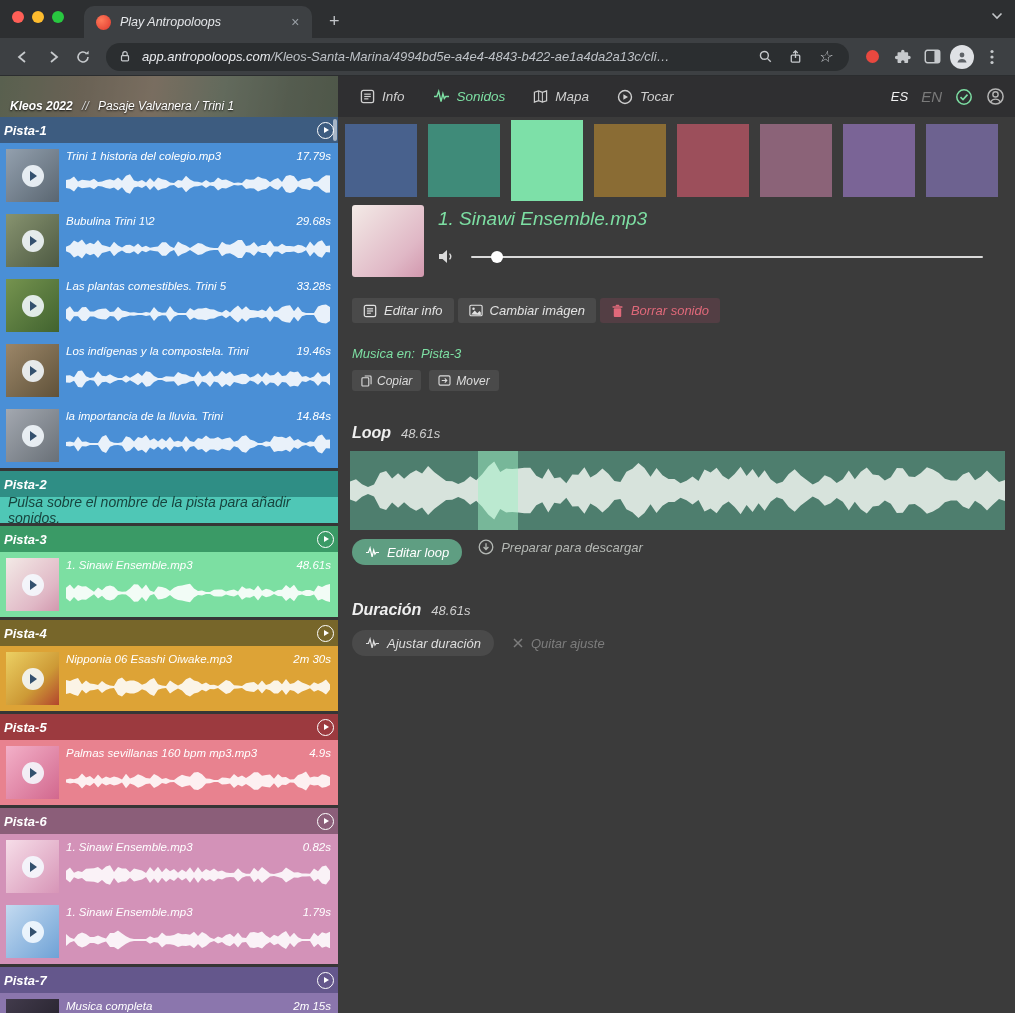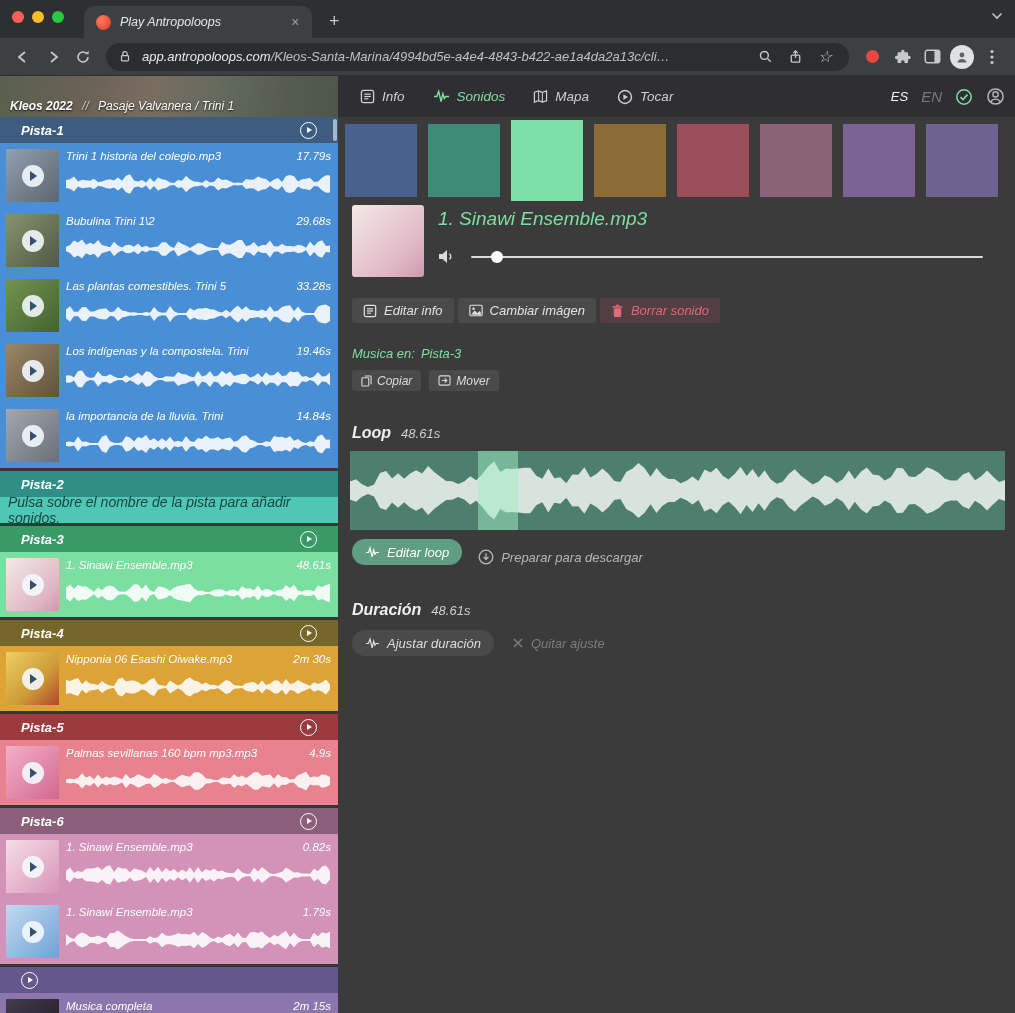--- a/index.html
+++ b/index.html
@@ -41,21 +41,21 @@
   .navitem { display:flex; align-items:center; gap:7px; font-size:13.5px; color:#cfcfcf; }
   .navitem.active { color:#7ddfa3; }
   .appbar-right { position:absolute; right:10px; top:0; height:41px; display:flex; align-items:center; gap:13px; }
   .lang-es { color:#f0f0f0; font-size:13px; }
   .lang-en { color:#7a7a7a; font-size:15px; }
 
   
   .sidebar { position:absolute; top:117px; left:0; bottom:0; width:338px; background:#363636; overflow:hidden; }
   .sb-thumb { position:absolute; top:2px; right:1px; width:4px; height:22px; background:rgba(255,255,255,.55); border-radius:2px; z-index:5; }
   .track { margin-bottom:3px; }
-  .track-header { height:26px; display:flex; align-items:center; padding:0 21px; }
+  .track-header { height:26px; display:flex; align-items:center; padding:0 4px; }
   .th-name { flex:1; font-size:13px; font-weight:bold; color:#fff; }
   .th-play { width:17px; height:17px; border:1.5px solid #fff; border-radius:50%; display:flex; align-items:center; justify-content:center; }
   .tri { width:0; height:0; border-style:solid; border-width:4px 0 4px 6px; border-color:transparent transparent transparent #fff; margin-left:1px; }
   .sound-item { position:relative; height:65px; }
   .thumb { position:absolute; left:6px; top:6px; width:53px; height:53px; display:flex; align-items:center; justify-content:center; }
   .thumb-play { width:22px; height:22px; border-radius:50%; background:rgba(245,250,255,.88); display:flex; align-items:center; justify-content:center; }
   .thumb-play .tri2 { width:0; height:0; border-style:solid; border-width:5px 0 5px 7px; border-color:transparent transparent transparent #33506e; margin-left:2px; }
   .si-row { position:absolute; left:66px; right:7px; top:7px; display:flex; justify-content:space-between; align-items:baseline; }
   .si-title { font-size:11.5px; color:#fff; white-space:nowrap; overflow:hidden; max-width:210px; }
   .si-dur { font-size:11.5px; color:#fff; margin-left:6px; flex:0 0 auto; }
@@ -92,21 +92,21 @@
   .small-btn { display:inline-flex; align-items:center; gap:5px; height:21px; padding:0 9px; background:#4a4a4a; border-radius:3px; color:#dcdcdc; font-size:12px; }
   .sonido-en { margin-top:23px; font-size:13px; color:#7ddfa3; }
   .sonido-en .trk { margin-left:6px; }
   .copy-row { display:flex; gap:8px; margin-top:9px; }
   .sec-row { display:flex; align-items:baseline; margin-top:33px; }
   .sec-label { font-size:16px; font-weight:bold; color:#efefef; }
   .sec-dur { font-size:13px; color:#cfcfcf; margin-left:10px; }
   .loop-wrap { position:relative; width:655px; height:79px; margin-top:9px; margin-left:-2px; overflow:hidden; background:#4e7e6e; }
   .loop-wave { position:absolute; inset:0; width:655px; height:79px; }
   .loop-sel { position:absolute; left:128px; top:0; width:40px; height:100%; background:rgba(160,240,195,.5); }
-  .loop-btns { display:flex; align-items:flex-end; gap:16px; margin-top:9px; }
+  .loop-btns { display:flex; align-items:flex-start; gap:16px; margin-top:9px; }
   .pill-btn { display:inline-flex; align-items:center; gap:7px; height:26px; padding:0 13px; border-radius:13px; font-size:13px; }
   .pill-btn.green { background:#5f9e82; color:#fff; }
   .pill-btn.gray { background:#4a4a4a; color:#dedede; }
   .text-btn { display:inline-flex; align-items:center; gap:7px; font-size:13px; color:#b4b8b4; }
   .text-btn.dim { color:#7d7d7d; }
   .adj-row { display:flex; align-items:center; gap:18px; margin-top:11px; }
   svg { display:block; }
 </style>
 </head>
 <body>
@@ -449,20 +449,21 @@
             <span class="si-dur">1.79s</span>
           </div>
         <svg class="wave si-wave" viewBox="0 0 264 26" preserveAspectRatio="none">
             <polygon points="0.0,7.0 4.0,10.6 8.0,12.0 12.0,7.2 16.0,5.6 20.0,7.1 24.0,10.1 28.0,10.1 32.0,8.5 36.0,10.3 40.0,11.4 44.0,6.0 48.0,6.0 52.0,3.4 56.0,6.6 60.0,9.2 64.0,11.2 68.0,12.0 72.0,12.0 76.0,12.0 80.0,12.0 84.0,9.3 88.0,11.0 92.0,10.2 96.0,5.4 100.0,8.8 104.0,8.7 108.0,8.0 112.0,6.1 116.0,7.3 120.0,7.0 124.0,7.8 128.0,4.8 132.0,9.1 136.0,4.9 140.0,7.0 144.0,10.6 148.0,12.0 152.0,9.5 156.0,10.9 160.0,8.0 164.0,6.7 168.0,10.0 172.0,5.6 176.0,10.4 180.0,10.9 184.0,5.5 188.0,5.0 192.0,6.1 196.0,4.6 200.0,8.6 204.0,11.0 208.0,7.7 212.0,9.4 216.0,6.2 220.0,4.1 224.0,10.0 228.0,5.7 232.0,10.2 236.0,12.0 240.0,12.0 244.0,11.9 248.0,5.7 252.0,9.3 256.0,5.3 260.0,6.5 264.0,4.8 264.0,21.2 260.0,19.5 256.0,20.7 252.0,16.7 248.0,20.3 244.0,14.1 240.0,14.0 236.0,14.0 232.0,15.8 228.0,20.3 224.0,16.0 220.0,21.9 216.0,19.8 212.0,16.6 208.0,18.3 204.0,15.0 200.0,17.4 196.0,21.4 192.0,19.9 188.0,21.0 184.0,20.5 180.0,15.1 176.0,15.6 172.0,20.4 168.0,16.0 164.0,19.3 160.0,18.0 156.0,15.1 152.0,16.5 148.0,14.0 144.0,15.4 140.0,19.0 136.0,21.1 132.0,16.9 128.0,21.2 124.0,18.2 120.0,19.0 116.0,18.7 112.0,19.9 108.0,18.0 104.0,17.3 100.0,17.2 96.0,20.6 92.0,15.8 88.0,15.0 84.0,16.7 80.0,14.0 76.0,14.0 72.0,14.0 68.0,14.0 64.0,14.8 60.0,16.8 56.0,19.4 52.0,22.6 48.0,20.0 44.0,20.0 40.0,14.6 36.0,15.7 32.0,17.5 28.0,15.9 24.0,15.9 20.0,18.9 16.0,20.4 12.0,18.8 8.0,14.0 4.0,15.4 0.0,19.0" fill="rgba(255,255,255,0.88)"></polygon>
           </svg>
       </div>
     </div>
 
     <div class="track">
       <div class="track-header" style="background: rgb(100, 87, 140);">
+        <span class="th-name">Pista-7</span>
         <span class="th-play">
             <i class="tri" style="border-width:3.5px 0 3.5px 5.5px"></i>
           </span>
       </div>
       <div class="sound-item" style="background: rgb(139, 118, 173);">
         <div class="thumb th-p7a"></div>
         <div class="si-row">
             <span class="si-title">Musica completa</span>
             <span class="si-dur">2m 15s</span>
           </div>

